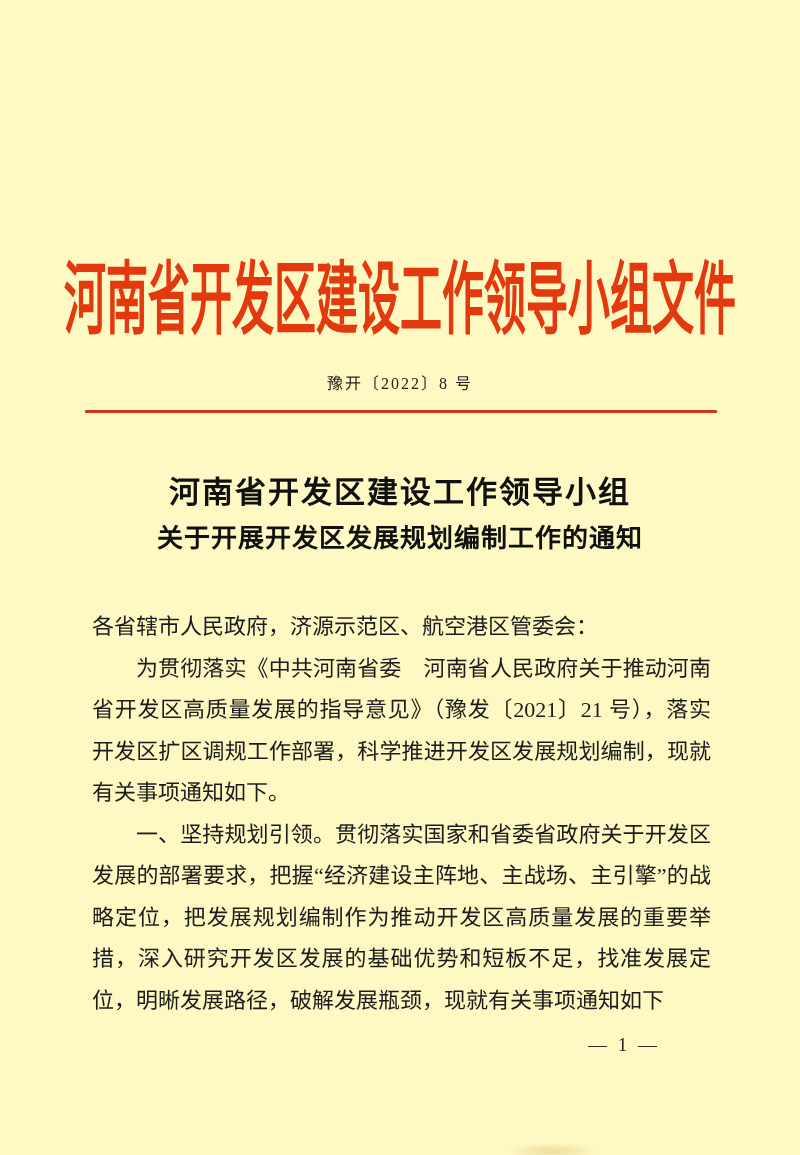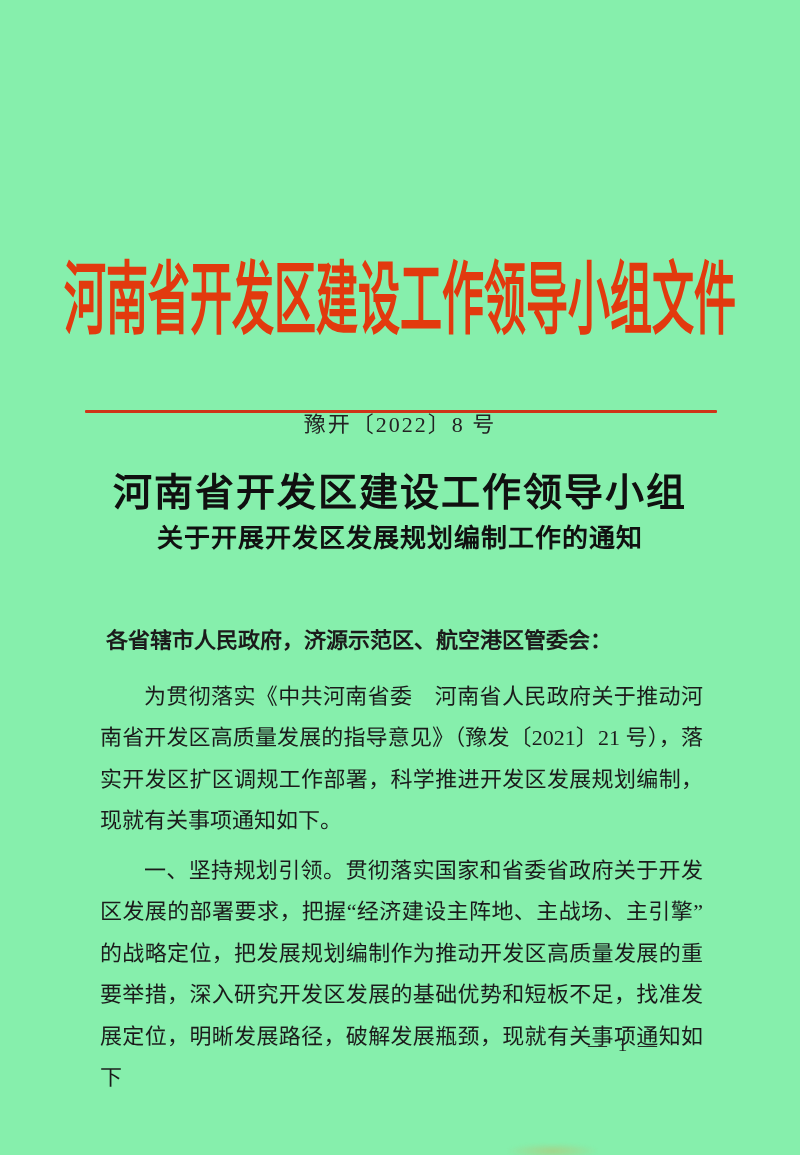--- a/index.html
+++ b/index.html
@@ -5,21 +5,21 @@
   html, body {
     margin: 0;
     padding: 0;
     background: #ffffff;
   }
   .page {
     position: relative;
     width: 800px;
     height: 1155px;
     margin: 0 auto;
-    background: #86efac;
+    background: #fef9c3;
     overflow: hidden;
     font-family: "Liberation Serif", "DejaVu Serif", serif;
     color: #1c1c1c;
   }
   
   .banner {
     position: absolute;
     top: 234px;
     left: 0;
     width: 100%;
@@ -32,24 +32,23 @@
     transform-origin: top center;
     font-family: "Liberation Serif", "DejaVu Serif", serif;
   }
   
   .doc-number {
     position: absolute;
     top: 370px;
     left: 0;
     width: 100%;
     text-align: center;
-    font-size: 22px;
+    font-size: 16px;
     letter-spacing: 2px;
     color: #222;
-    margin-top: 36px;
   }
   
   .red-line {
     position: absolute;
     top: 410px;
     left: 85px;
     width: 632px;
     height: 3px;
     border-radius: 1px;
   }
@@ -57,47 +56,46 @@
   .title {
     position: absolute;
     top: 471px;
     left: 0;
     width: 100%;
     text-align: center;
     font-weight: bold;
     color: #101010;
   }
   .title .t1 {
-    font-size: 39px;
+    font-size: 31px;
     line-height: 44px;
     letter-spacing: 2px;
   }
   .title .t2 {
     font-size: 26px;
     line-height: 48px;
     letter-spacing: 1px;
   }
   
   .body-block {
     position: absolute;
     top: 606px;
     left: 92px;
     width: 619px;
     font-size: 22px;
     line-height: 41.5px;
     text-align: justify;
     color: #1b1b1b;
   }
   .salutation {
-    margin: 14px;
+    margin: 0;
     text-indent: 0;
-    font-weight: bold;
   }
   .para {
-    margin: 8px;
+    margin: 0;
     text-indent: 2em;
   }
   .bold-lead {
     font-weight: normal;
   }
   
   .page-number {
     position: absolute;
     top: 1034px;
     left: 0;

